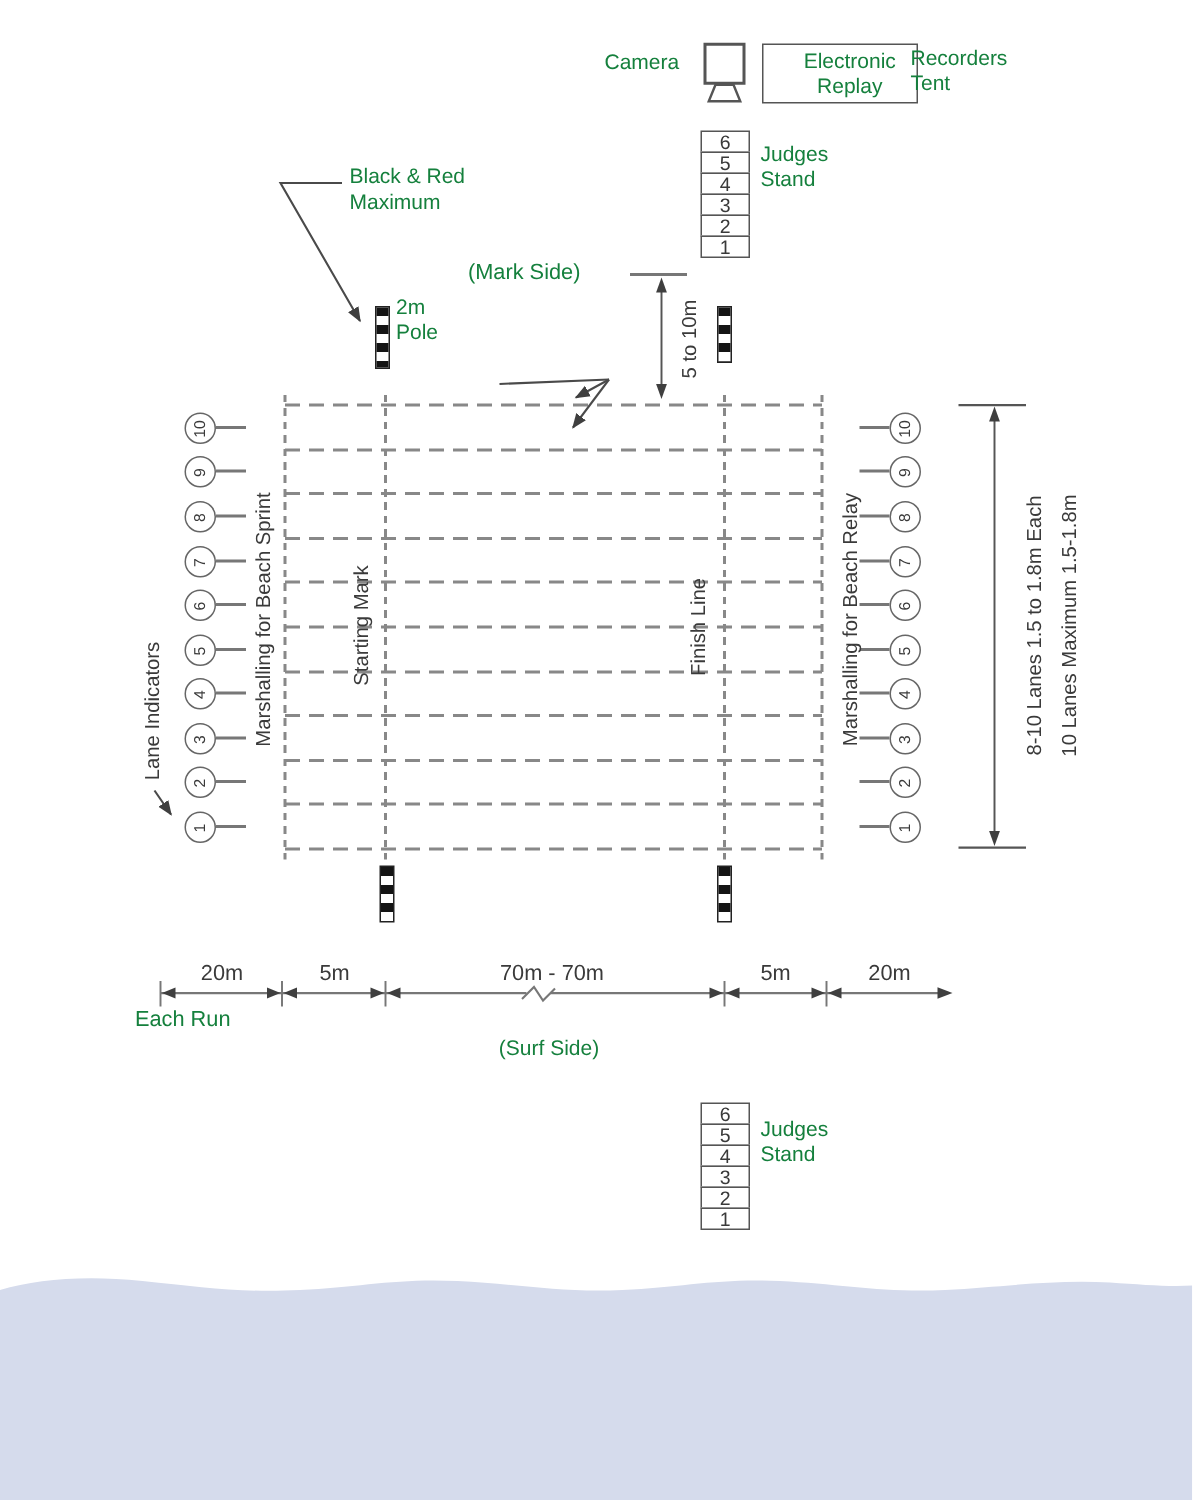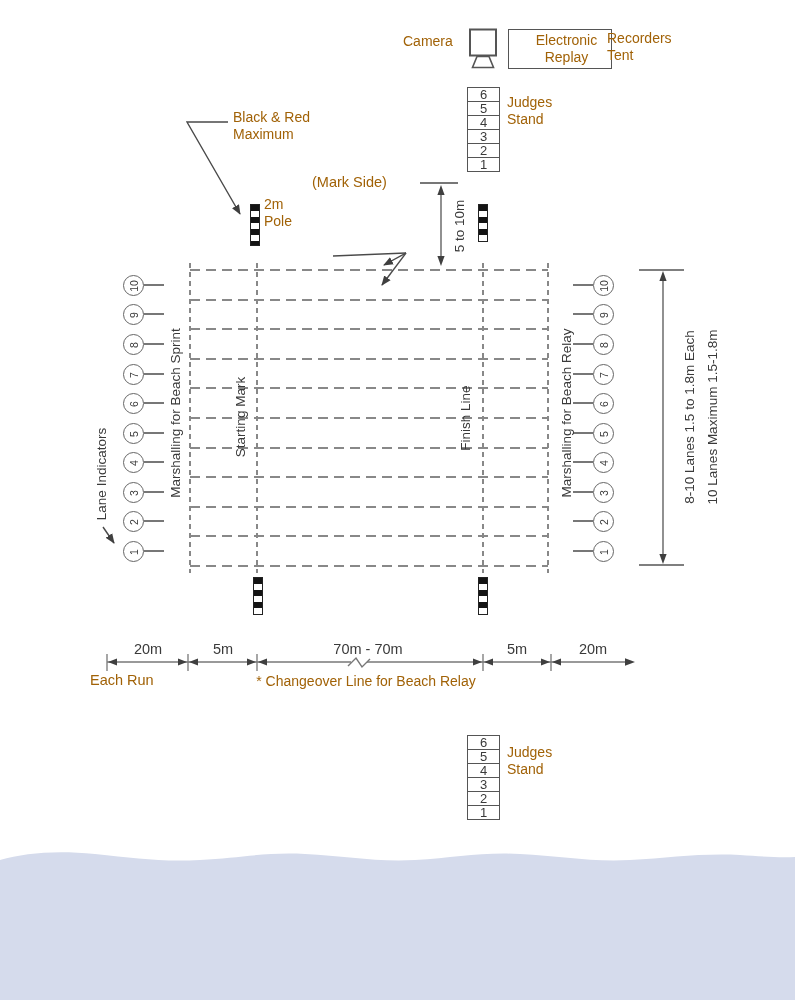--- a/index.html
+++ b/index.html
@@ -1,21 +1,21 @@
 <!DOCTYPE html>
 <html><head>
 <meta charset="utf-8">
 <style>
   html,body{margin:0;padding:0;background:#fff;}
   #stage{
     position:relative;width:795px;height:1000px;background:#ffffff;overflow:hidden;
     font-family:"Liberation Sans",sans-serif;color:#3a3a3a;
   }
   .abs{position:absolute;}
-  .lbl{font-size:14px;line-height:1.22;color:#a16207;white-space:pre-line;}
+  .lbl{font-size:14px;line-height:1.22;color:#15803d;white-space:pre-line;}
   .sm{font-size:14.5px;}
   .vert{transform:rotate(-90deg);transform-origin:center center;text-align:center;
         white-space:nowrap;font-size:13.5px;height:18px;line-height:18px;}
   .hdash{height:2px;background:repeating-linear-gradient(90deg,#888 0 10px,transparent 10px 16px);}
   .vdash{width:2px;background:repeating-linear-gradient(180deg,#888 0 5px,transparent 5px 9px);}
   .tick{height:1.5px;background:#777;}
   .pole{width:8px;background:repeating-linear-gradient(180deg,#141414 0 6px,#ffffff 6px 12px);
         border:1px solid #222;}
   .circle{width:19px;height:19px;border:1.3px solid #666;border-radius:50%;background:#fff;
           display:flex;align-items:center;justify-content:center;}
@@ -193,21 +193,21 @@
   <div class="abs vert" style="left:575px;top:408px;width:230px;">8-10 Lanes 1.5 to 1.8m Each</div>
   <div class="abs vert" style="left:598px;top:408px;width:230px;">10 Lanes Maximum 1.5-1.8m</div>
 
   <div class="abs dimlbl" style="left:118px;top:641px;width:60px;">20m</div>
   <div class="abs dimlbl" style="left:193px;top:641px;width:60px;">5m</div>
   <div class="abs dimlbl" style="left:308px;top:641px;width:120px;">70m - 70m</div>
   <div class="abs dimlbl" style="left:487px;top:641px;width:60px;">5m</div>
   <div class="abs dimlbl" style="left:563px;top:641px;width:60px;">20m</div>
 
   <div class="abs lbl sm" style="left:90px;top:672px;">Each Run</div>
-  <div class="abs lbl ctr" style="left:216px;top:673px;width:300px;">* Changeover Line for Beach Relay</div>
+  <div class="abs lbl ctr" style="left:216px;top:690px;width:300px;">(Surf Side)</div>
 
   <div class="abs jstand" style="left:467px;top:735px;">
     <div class="jcell">6</div>
     <div class="jcell">5</div>
     <div class="jcell">4</div>
     <div class="jcell">3</div>
     <div class="jcell">2</div>
     <div class="jcell">1</div>
   </div>
   <div class="abs" style="left:507px;top:744px;">

